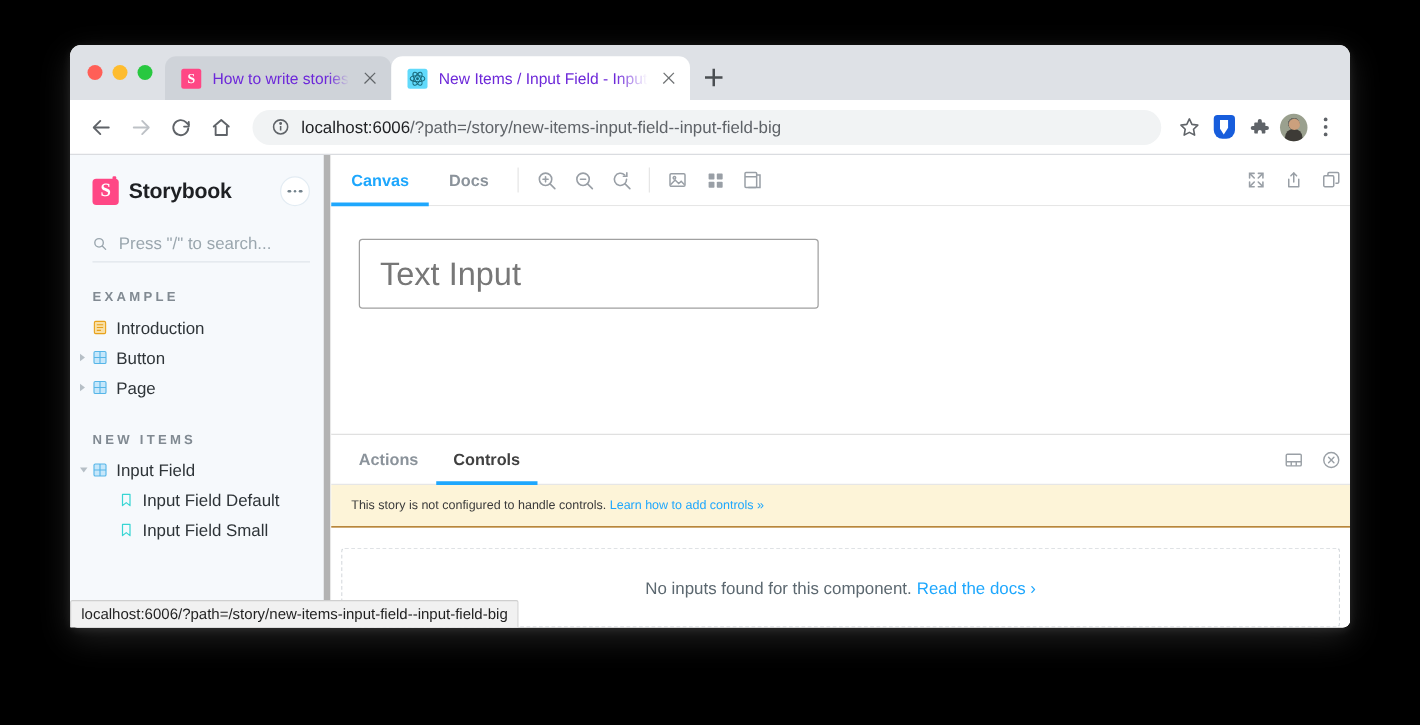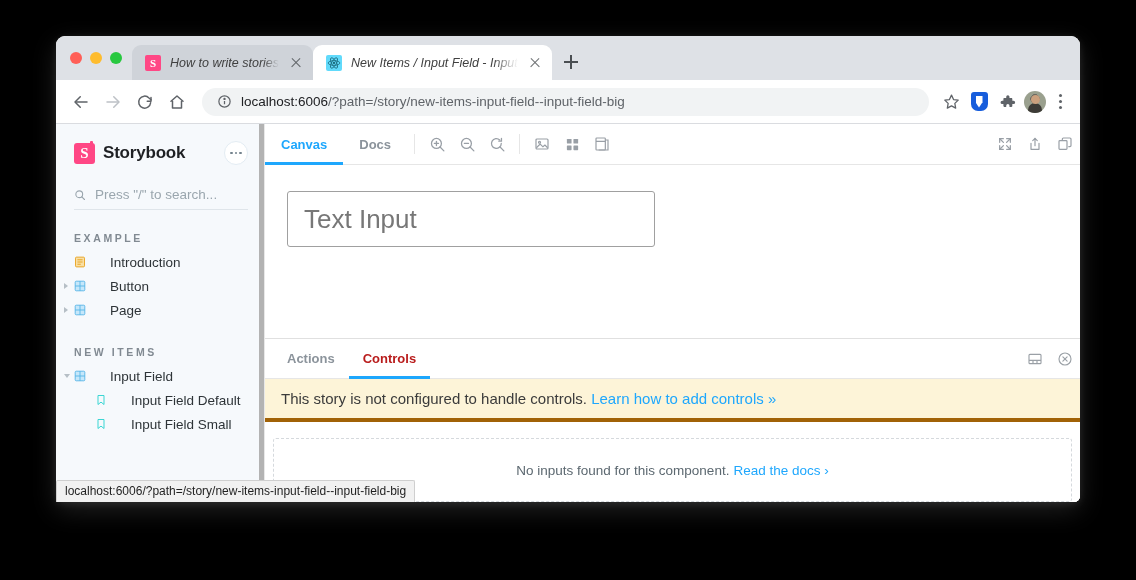--- a/index.html
+++ b/index.html
@@ -45,25 +45,24 @@
     border-radius: 9px 9px 0 0;
     min-width: 180px;
     max-width: 245px;
   }
   .tab.inactive { background: #cfd3d9; }
   .tab.active { background: #ffffff; }
   .tab-favicon { width: 16px; height: 16px; flex: 0 0 16px; border-radius: 2px; display:flex; align-items:center; justify-content:center; }
   .fav-storybook { background: #ff4785; color: #fff; font-weight: bold; font-size: 11px; line-height: 16px; text-align:center; font-family: "Liberation Serif", serif; }
   .fav-react { background: #61dafb; }
   .tab-title {
-    font-size: 12.5px; color: #404040;
+    font-size: 12.5px; color: #6d28d9;
     white-space: nowrap; overflow: hidden;
     flex: 1 1 auto;
     mask-image: linear-gradient(to right, #000 85%, transparent 100%);
-    font-style: italic;
     -webkit-mask-image: linear-gradient(to right, #000 85%, transparent 100%);
   }
   .tab-close { width: 16px; height: 16px; flex: 0 0 16px; position: relative; opacity: .75; }
   .tab-close::before, .tab-close::after {
     content:''; position:absolute; left:2px; top:7.5px; width:12px; height:1.4px; background:#3c4043;
   }
   .tab-close::before { transform: rotate(45deg); }
   .tab-close::after { transform: rotate(-45deg); }
   .new-tab { width: 30px; height: 35px; position: relative; margin-left: 4px; }
   .new-tab::before, .new-tab::after {
@@ -156,21 +155,21 @@
   .sb-search input::placeholder { color: #9aa6ae; }
 
   .sb-section-title {
     font-size: 10.5px; font-weight: bold; color: #818a92;
     letter-spacing: 2.6px; padding: 0 18px; margin-top: 22px; margin-bottom: 6px;
   }
   .sb-section-title.second { margin-top: 24px; }
 
   .sb-item {
     display: flex; align-items: center; height: 24px;
-    padding-left: 18px; gap: 24px; font-size: 13.5px; color: #2e3438;
+    padding-left: 18px; gap: 7px; font-size: 13.5px; color: #2e3438;
     position: relative;
   }
   .sb-item.child { padding-left: 39px; }
   .sb-item.selected { background: #1ea7fd; color: #ffffff; font-weight: bold; }
   .sb-chevron {
     position: absolute; left: 8px; top: 50%; transform: translateY(-50%);
     width: 0; height: 0;
     border-left: 4.4px solid #b6bfc6; border-top: 3.3px solid transparent; border-bottom: 3.3px solid transparent;
   }
   .sb-chevron.open {
@@ -226,30 +225,30 @@
   .addon-panel { flex: 0 0 auto; border-top: 1px solid #e0e0e0; background:#fff; }
   .panel-tabs {
     height: 40px; display: flex; align-items: stretch;
     border-bottom: 1px solid #e6e6e6;
     padding-left: 8px;
   }
   .pt-tab {
     display:flex; align-items:center; padding: 0 14px;
     font-size: 13px; font-weight: bold; color: #8b939b; position: relative; text-align: center;
   }
-  .pt-tab.active { color: #b91c1c; }
+  .pt-tab.active { color: #404040; }
   .pt-tab.active::after { content:''; position:absolute; left:0; right:0; bottom:-1px; height:3px; background:#1ea7fd; }
   .pt-spacer { flex: 1 1 auto; }
   .pt-icon { width: 30px; display:flex; align-items:center; justify-content:center; color:#9aa0a6; }
 
   .notice {
     background: #fdf4d8;
-    border-bottom: 4px solid #a16207;
+    border-bottom: 1px solid #a16207;
     padding: 11px 16px;
-    font-size: 15px; color: #3b3b3b;
+    font-size: 10px; color: #3b3b3b;
   }
   .notice a { color: #1ea7fd; text-decoration: none; }
 
   .empty-wrap { padding: 16px 8px 0 8px; }
   .empty-box {
     border: 1px dashed #d5d9dd;
     border-radius: 3px;
     height: 64px;
     display: flex; align-items: center; justify-content: center;
     font-size: 13.5px; color: #5c6870;

